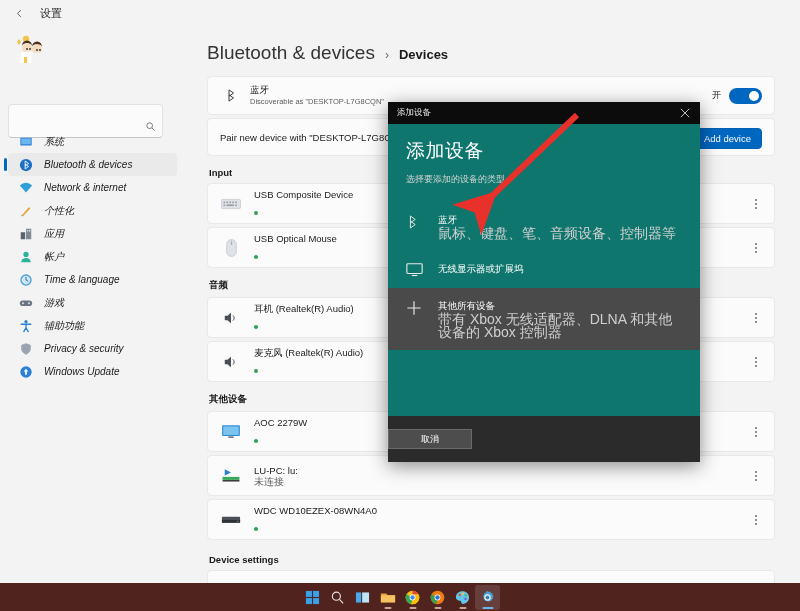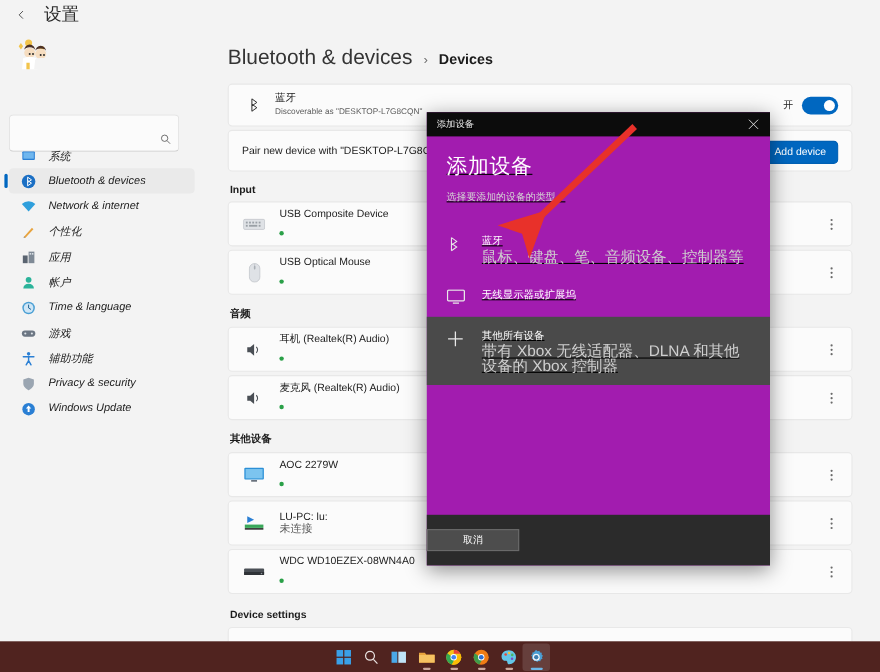--- a/index.html
+++ b/index.html
@@ -21,21 +21,21 @@
     position: absolute; left: 0; top: 0; width: 800px; height: 26px;
     background: #f3f3f3;
     display: flex; align-items: center;
   }
   .back-btn {
     width: 26px; height: 20px; margin-left: 6px;
     display: flex; align-items: center; justify-content: center;
     color: #5d5d5d; font-size: 12px; line-height: 1;
   }
   .win-title {
-    font-size: 16px; color: #2b2b2b; margin-left: 8px; font-family: Liberation Serif, serif;
+    font-size: 11px; color: #2b2b2b; margin-left: 8px; font-family: Liberation Serif, serif;
   }
 
   
   .sidebar {
     position: absolute; left: 0; top: 26px; width: 185px; height: 557px;
     background: #f3f3f3;
   }
   .avatar {
     position: absolute; left: 10px; top: 4px; width: 44px; height: 40px;
   }
@@ -165,25 +165,24 @@
     position: absolute; right: 12px; top: 50%; transform: translateY(-50%);
     width: 12px; height: 14px;
     display: flex; flex-direction: column; align-items: center;
     justify-content: center; gap: 2px;
   }
   .kebab i { width: 2px; height: 2px; background: #6a6a6a; border-radius: 50%; display: block; }
 
   
   .dialog {
     position: absolute; left: 388px; top: 102px;
-    width: 312px; height: 412px;
-    background: #a21caf;
+    width: 312px; height: 360px;
+    background: #0f766e;
     box-shadow: 0 4px 18px rgba(0,0,0,0.45);
     z-index: 40;
-    text-decoration: underline;
   }
   .dlg-titlebar {
     height: 22px; background: #0c0c0c;
     display: flex; align-items: center; justify-content: space-between;
     padding-left: 9px;
   }
   .dlg-titletext { font-size: 8.5px; color: #e6e6e6; }
   .dlg-close {
     width: 30px; height: 22px;
     display: flex; align-items: center; justify-content: center;

